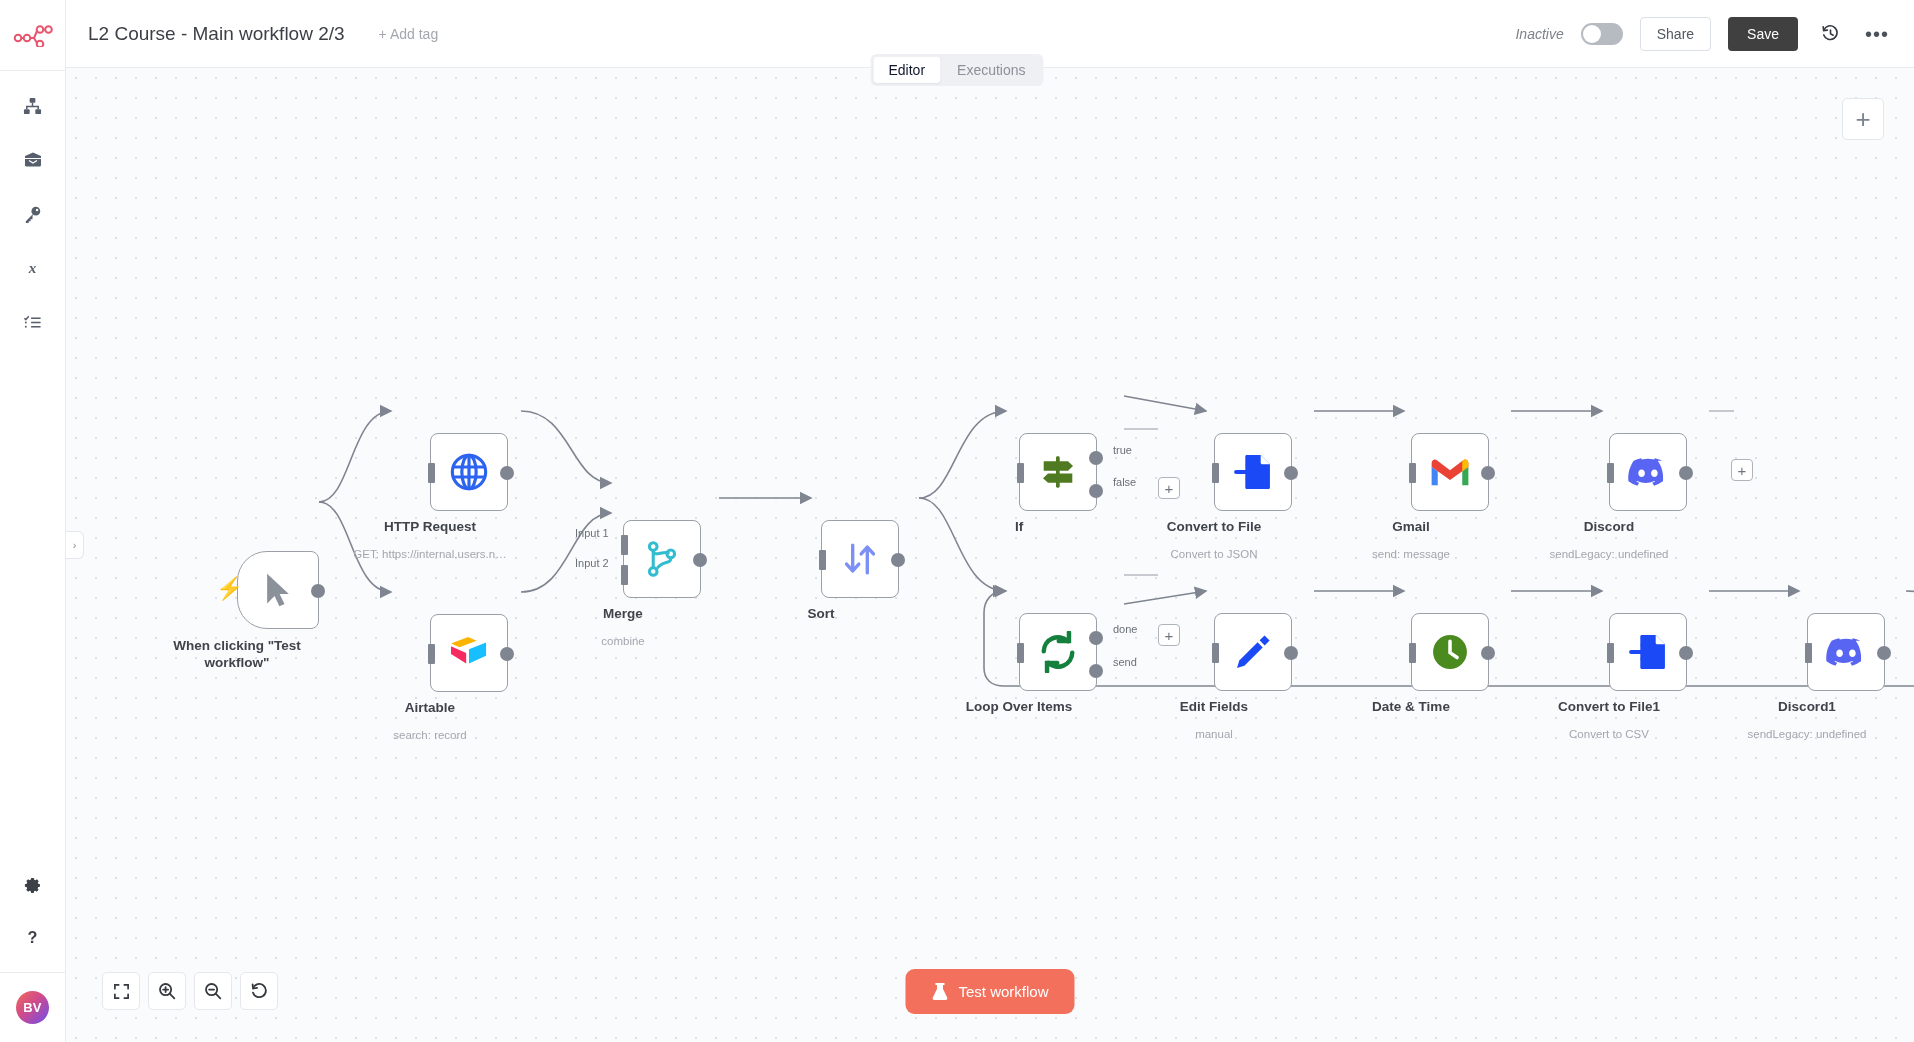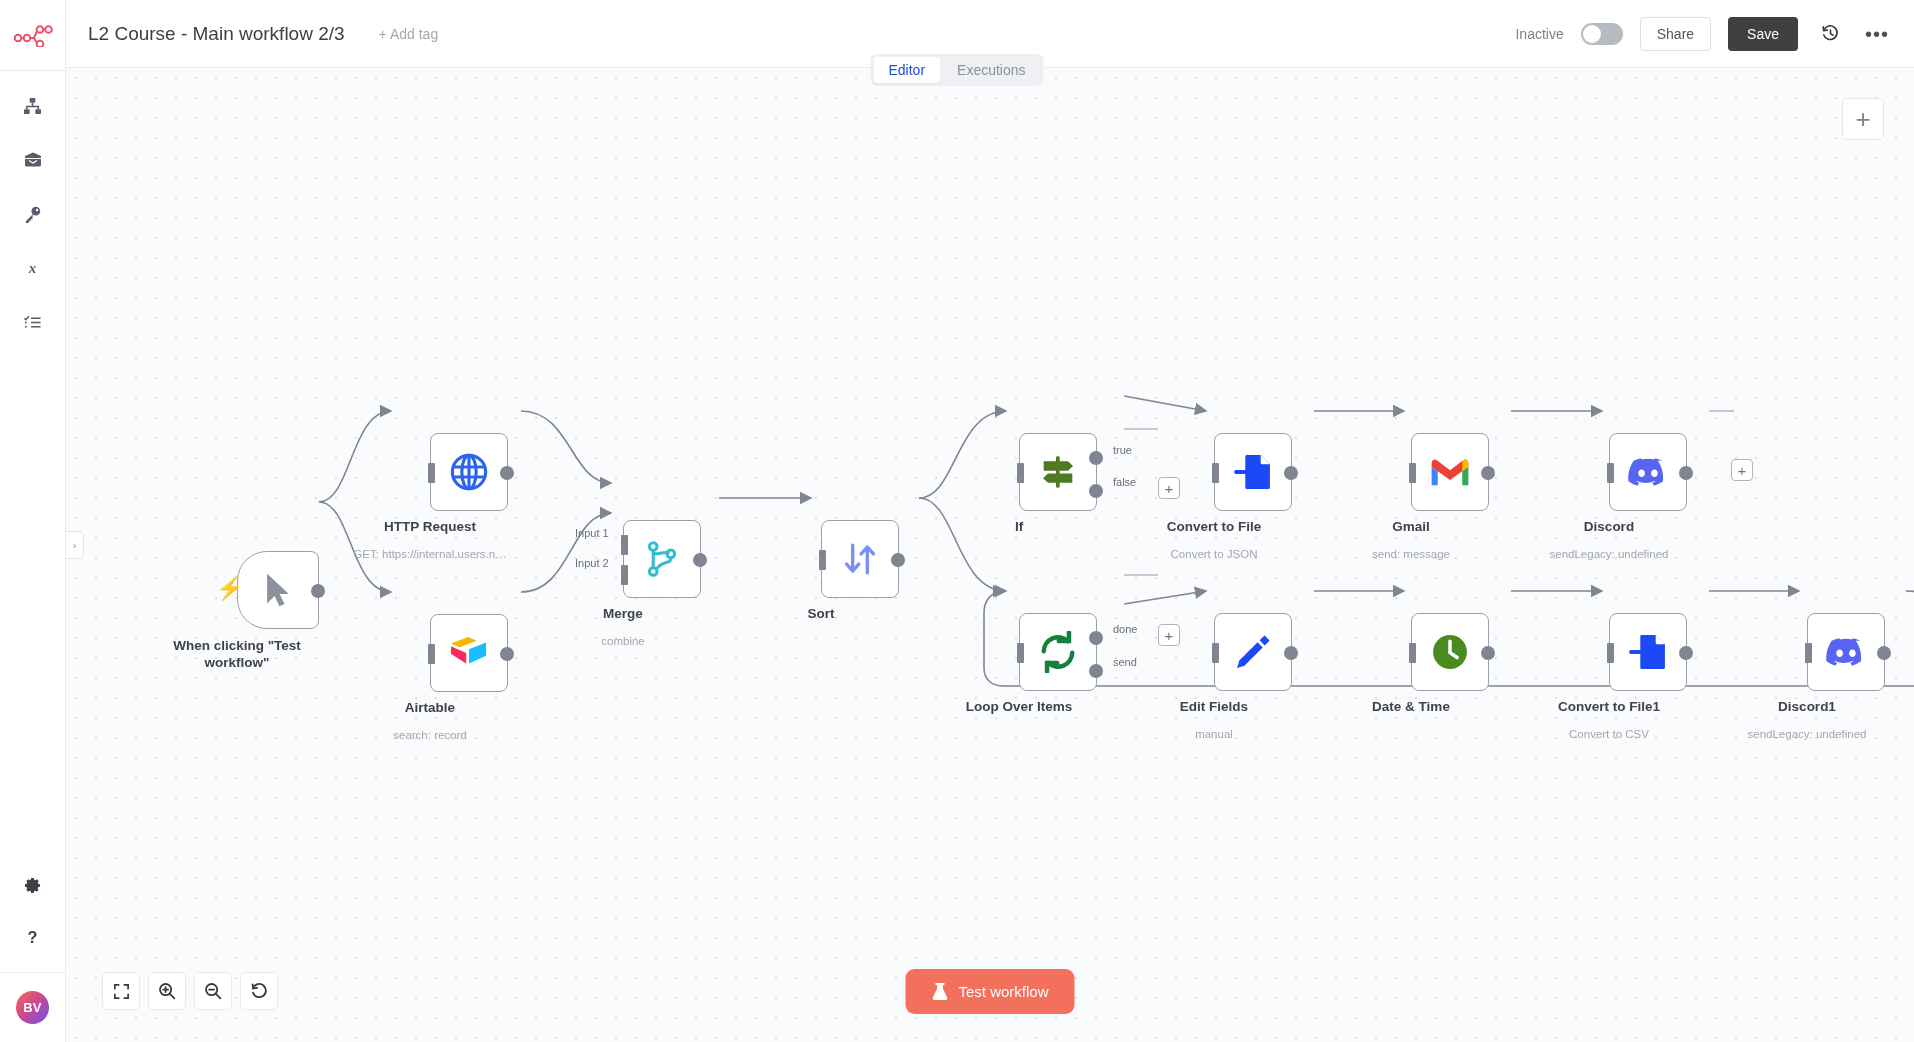--- a/index.html
+++ b/index.html
@@ -34,21 +34,21 @@
 
   
   .header {
     position: absolute; left: 66px; top: 0; right: 0; height: 68px;
     background: #fff; border-bottom: 1px solid #e9ecef;
     display: flex; align-items: center; padding: 0 22px; z-index: 25;
   }
   .wf-title { font-size: 19px; color: #3c3f45; font-weight: 400; white-space: nowrap; }
   .add-tag { margin-left: 34px; font-size: 14px; color: #a4a7ae; cursor: pointer; }
   .hdr-right { margin-left: auto; display: flex; align-items: center; gap: 17px; }
-  .inactive-label { font-size: 14px; color: #7d828c; }
+  .inactive-label { font-size: 14px; color: #7d828c; font-style: italic; }
   .toggle {
     width: 42px; height: 22px; border-radius: 11px; background: #b6bac1;
     position: relative; cursor: pointer;
   }
   .toggle .knob {
     position: absolute; left: 2px; top: 2px; width: 18px; height: 18px;
     border-radius: 50%; background: #fff;
   }
   .btn-share {
     border: 1px solid #dbdfe7; background: #fff; border-radius: 4px;
@@ -66,21 +66,21 @@
   .dots { font-size: 20px; letter-spacing: 1px; line-height: 10px; color: #4b5058; }
 
   
   .tabs {
     position: absolute; left: 50%; transform: translateX(-50%); top: 54px;
     background: #eef0f4; border-radius: 6px; padding: 3px; display: flex; gap: 2px; z-index: 26;
   }
   .tab {
     padding: 5px 15px; font-size: 14px; border-radius: 4px; cursor: pointer; color: #8b9099;
   }
-  .tab.active { background: #fff; color: #1d4ed8; box-shadow: 0 1px 2px rgba(0,0,0,.06); }
+  .tab.active { background: #fff; color: #0f172a; box-shadow: 0 1px 2px rgba(0,0,0,.06); }
 
   
   .canvas {
     position: absolute; left: 66px; top: 68px; right: 0; bottom: 0;
     background-color: #fafbfc;
     background-image: radial-gradient(#dcdfe5 1px, transparent 1px);
     background-size: 20px 20px;
     overflow: hidden;
   }
   .canvas-plus {

